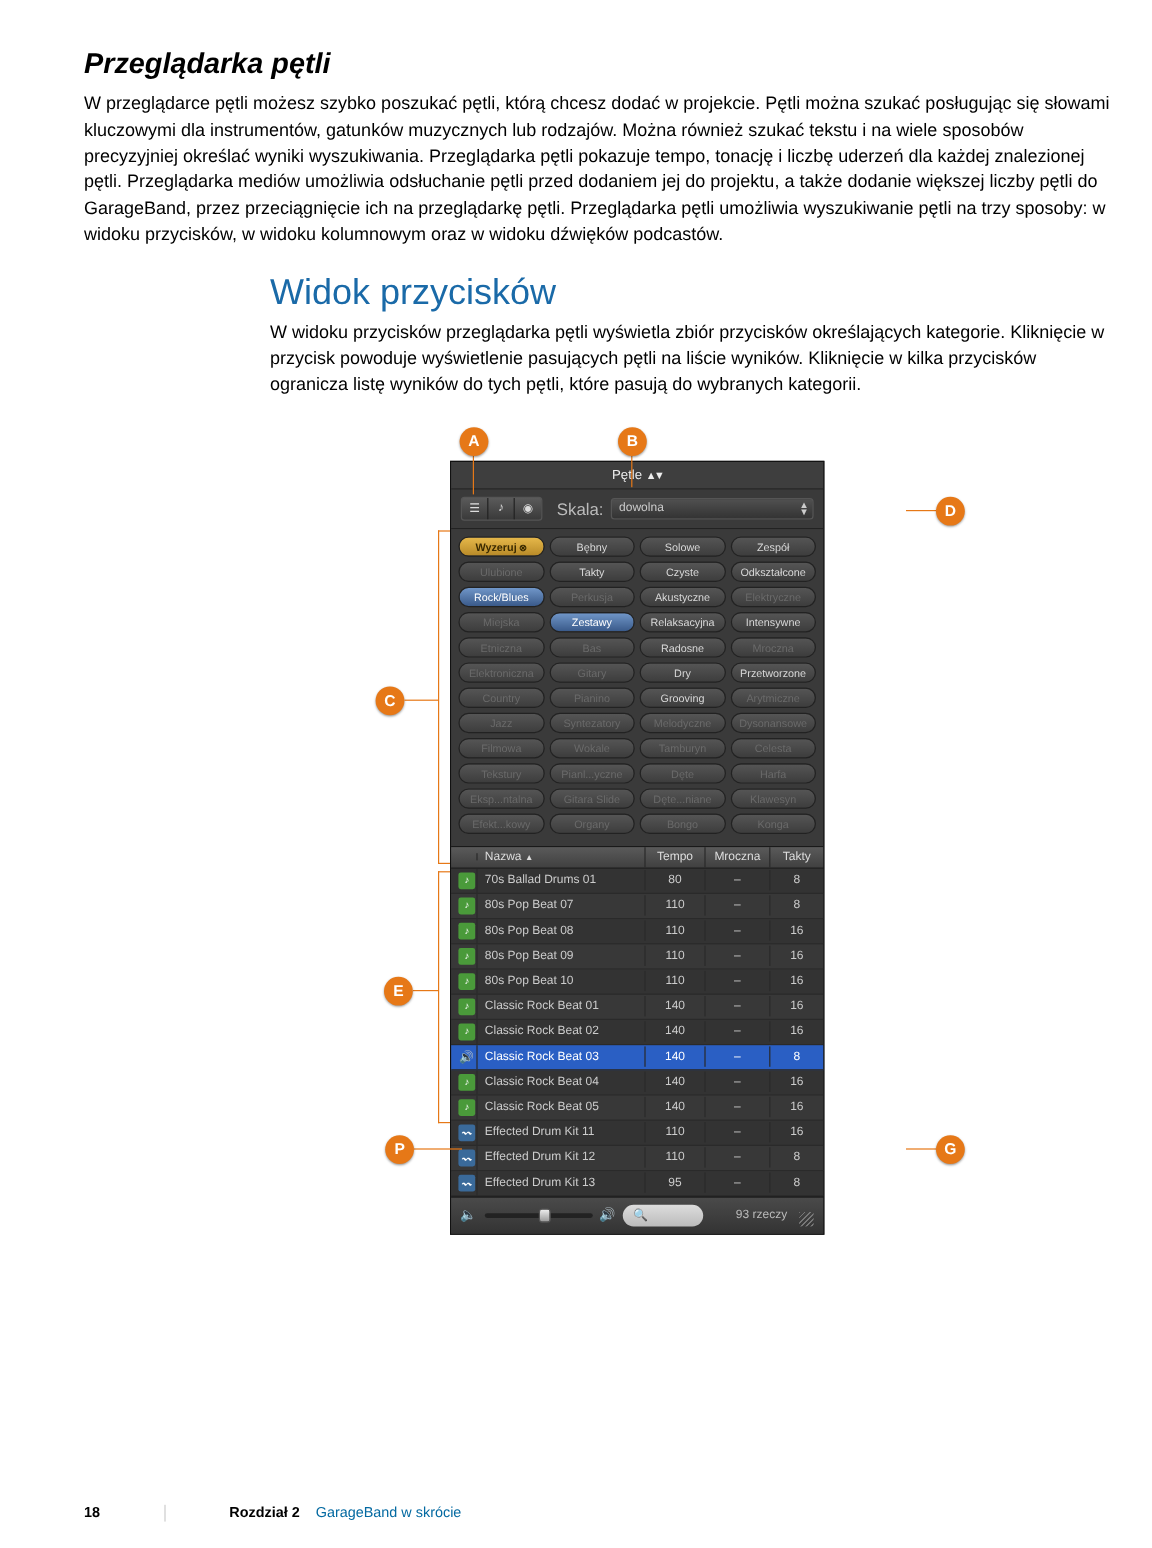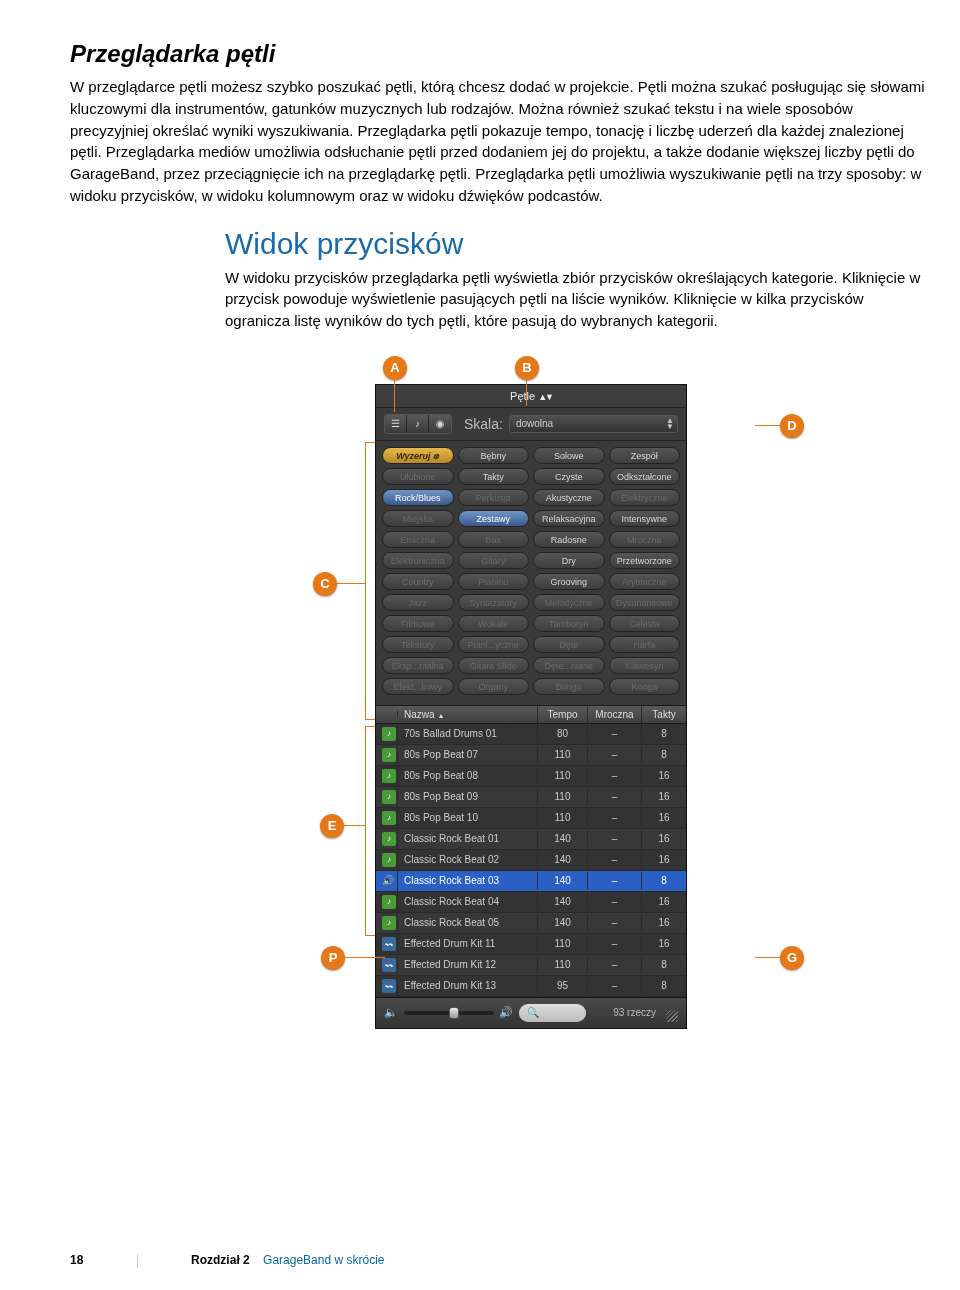--- a/index.html
+++ b/index.html
@@ -138,21 +138,20 @@
     overflow: hidden;
     white-space: nowrap;
     text-overflow: ellipsis;
     padding: 0 2px;
   }
   .cat-btn.dim { color: #6a6a6a; }
   .cat-btn.gold {
     background: linear-gradient(#e6b84a,#b88a28);
     color: #3a2a00;
     font-weight: 600;
-    font-style: italic;
   }
   .cat-btn.blue {
     background: linear-gradient(#7096c8,#3a5a8a);
     color: #fff;
   }
   .cat-btn .x { margin-left: 2px; font-size: 8px; }
   
   .results-header, .results-row {
     display: flex;
     align-items: center;

